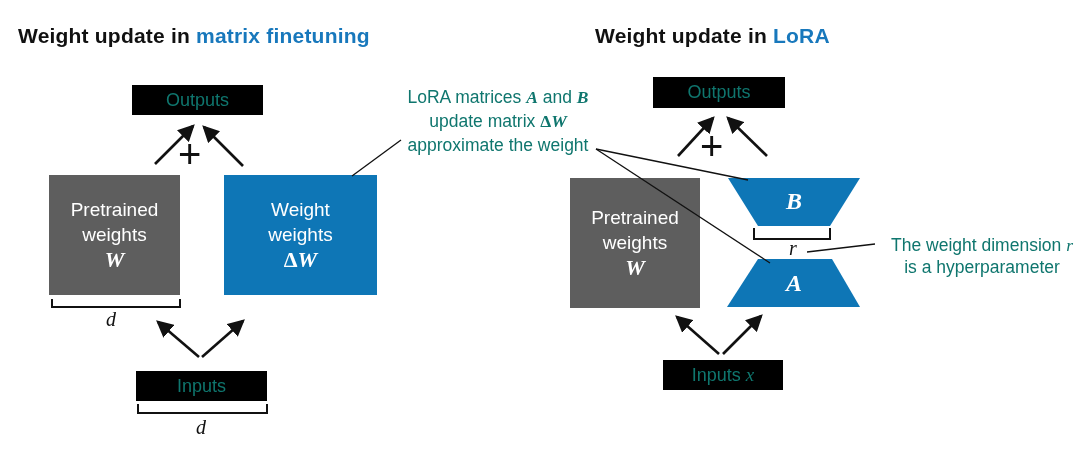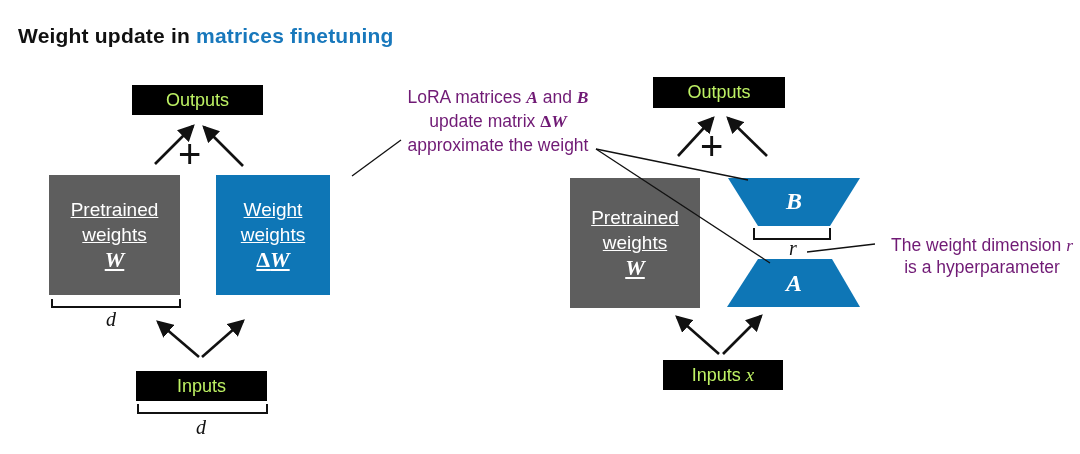--- a/index.html
+++ b/index.html
@@ -4,54 +4,57 @@
 <style>
   html,body{margin:0;padding:0;background:#ffffff;}
   #canvas{
     position:relative;width:1080px;height:454px;background:#ffffff;overflow:hidden;
     font-family:"Liberation Sans",sans-serif;color:#111;
   }
   .abs{position:absolute;}
   .title{font-size:21px;font-weight:bold;white-space:nowrap;letter-spacing:.2px;}
   .title .hl{color:#1878bc;}
   .node{display:flex;align-items:center;justify-content:center;text-align:center;}
-  .io-box{background:#000;color:#bef264;font-size:18px;font-weight:500;}
-  .big-box{color:#fff;font-size:19px;line-height:25px;flex-direction:column;font-weight:500;text-decoration:underline;}
+  .io-box{background:#000;color:#0f766e;font-size:18px;font-weight:500;}
+  .big-box{color:#fff;font-size:19px;line-height:25px;flex-direction:column;font-weight:500;}
   .gray{background:#5e5e5e;}
   .blue{background:#0e76b6;}
   .math{font-family:"Liberation Serif",serif;font-style:italic;}
   .math-b{font-family:"Liberation Serif",serif;font-style:italic;font-weight:bold;}
   .delta{font-family:"Liberation Serif",serif;font-style:normal;font-weight:bold;}
   .sym-line{font-size:22px;line-height:26px;}
   .plus{font-size:40px;font-weight:400;color:#111;line-height:1;}
   .dim-label{font-family:"Liberation Serif",serif;font-style:italic;font-size:20px;color:#111;}
-  .anno{font-size:17.5px;line-height:24px;text-align:center;color:#701a75;}
+  .anno{font-size:17.5px;line-height:24px;text-align:center;color:#0f766e;}
   .trap-label{color:#fff;font-size:24px;}
   svg{position:absolute;left:0;top:0;pointer-events:none;}
 </style>
 </head>
 <body>
 
 <div id="canvas">
 
   <div class="abs title" style="left:18px;top:24px;">
-    <span>Weight update in </span><span class="hl">matrices finetuning</span>
+    <span>Weight update in </span><span class="hl">matrix finetuning</span>
+  </div>
+  <div class="abs title" style="left:595px;top:24px;">
+    <span>Weight update in </span><span class="hl">LoRA</span>
   </div>
 
   <div class="abs node io-box" style="left:132px;top:85px;width:131px;height:30px;">
     <span>Outputs</span>
   </div>
 
   <div class="abs node big-box gray" style="left:49px;top:175px;width:131px;height:120px;">
     <span>Pretrained</span>
     <span>weights</span>
     <span class="math-b sym-line">W</span>
   </div>
 
-  <div class="abs node big-box blue" style="left:216px;top:175px;width:114px;height:120px;">
+  <div class="abs node big-box blue" style="left:224px;top:175px;width:153px;height:120px;">
     <span>Weight</span>
     <span>weights</span>
     <span class="sym-line"><span class="delta">Δ</span><span class="math-b">W</span></span>
   </div>
 
   <div class="abs node io-box" style="left:136px;top:371px;width:131px;height:30px;">
     <span>Inputs</span>
   </div>
 
   <div class="abs node io-box" style="left:653px;top:77px;width:132px;height:31px;">

